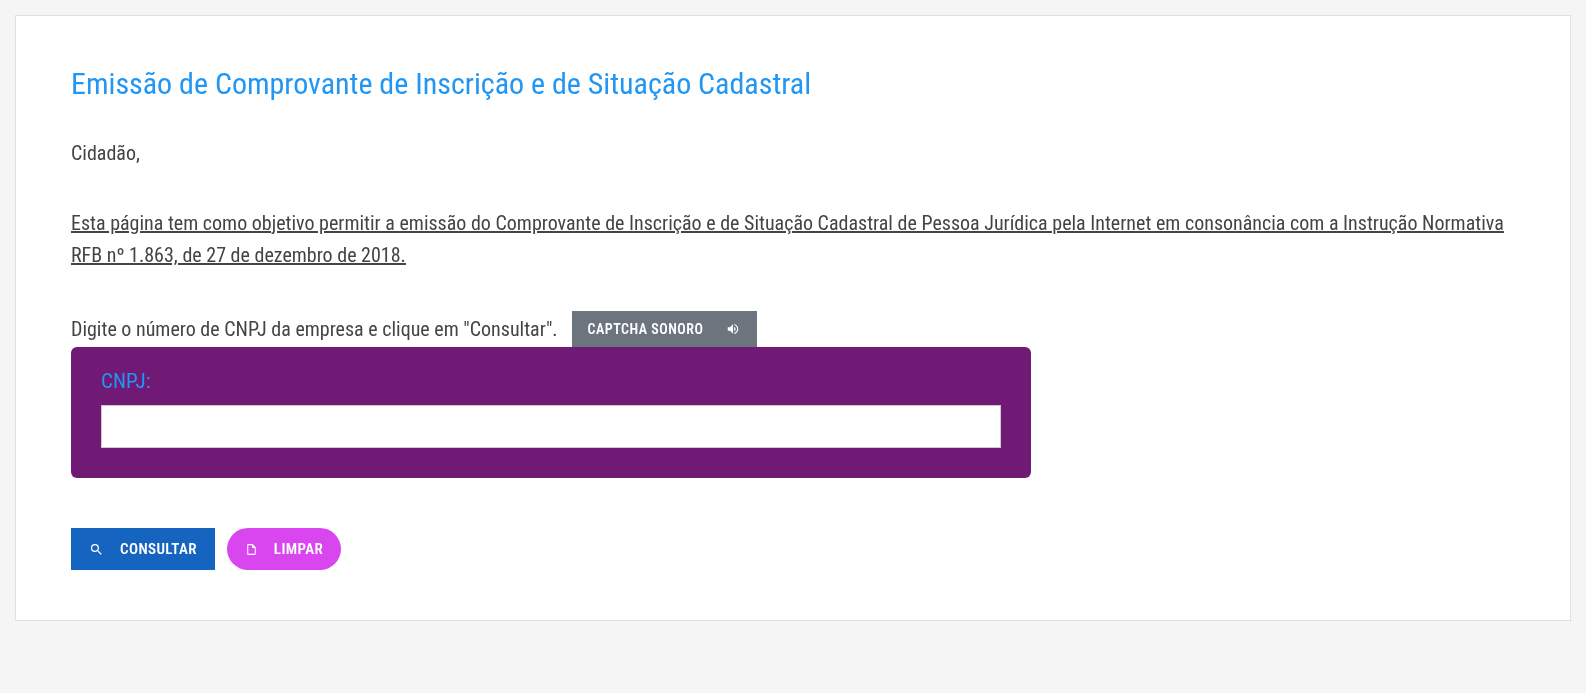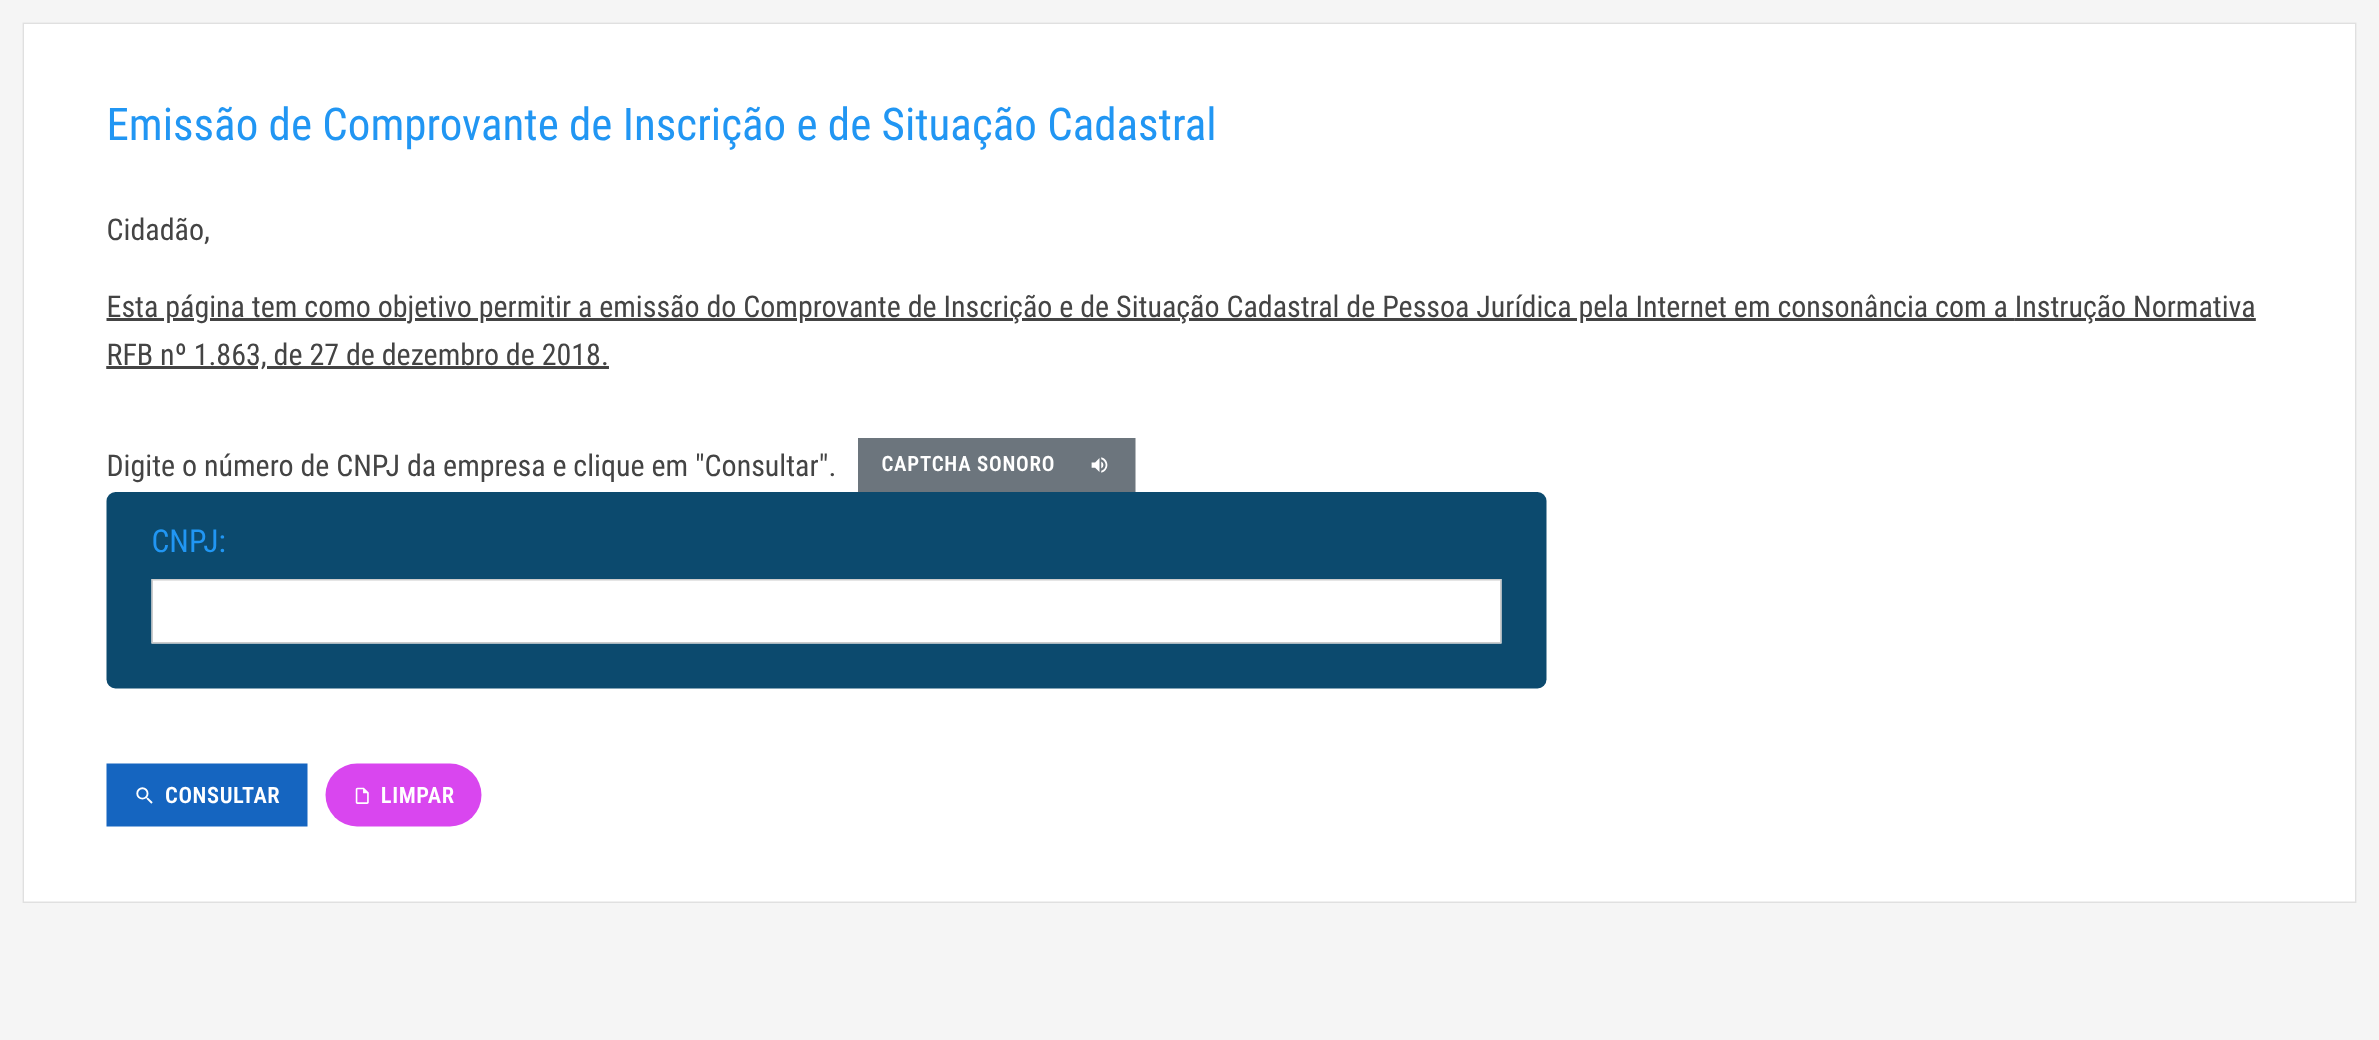--- a/index.html
+++ b/index.html
@@ -18,21 +18,21 @@
     .page-title {
       color: #2196f3;
       font-size: 30px;
       font-weight: 400;
       margin-bottom: 40px;
       font-stretch: condensed;
     }
     .greeting {
       font-size: 20px;
       color: #444;
-      margin-bottom: 23px;
+      margin-bottom: 42px;
     }
     .intro {
       font-size: 20px;
       color: #444;
       line-height: 1.6;
       margin-bottom: 40px;
       text-decoration: underline;
     }
     .intro a {
       color: #444;
@@ -60,21 +60,21 @@
       gap: 22px;
       cursor: pointer;
       font-family: inherit;
     }
     .form-row {
       display: flex;
       gap: 40px;
       align-items: flex-start;
     }
     .cnpj-box {
-      background: #0c4a6e;
+      background: #701a75;
       border-radius: 6px;
       padding: 22px 30px 30px 30px;
       flex: 1;
       max-width: 960px;
     }
     .cnpj-label {
       color: #2196f3;
       font-size: 21px;
       margin-bottom: 12px;
       display: block;
@@ -129,21 +129,21 @@
     }
     .btn {
       border: none;
       color: #fff;
       padding: 12px 18px;
       font-size: 15px;
       font-weight: 600;
       letter-spacing: 0.4px;
       display: inline-flex;
       align-items: center;
-      gap: 6px;
+      gap: 16px;
       cursor: pointer;
       font-family: inherit;
     }
     .btn-primary { background: #1565c0; }
     .btn-secondary { background: #d946ef; border-radius: 21px; }
     .icon { display: inline-flex; }
   </style>
 </head>
 <body>
 

